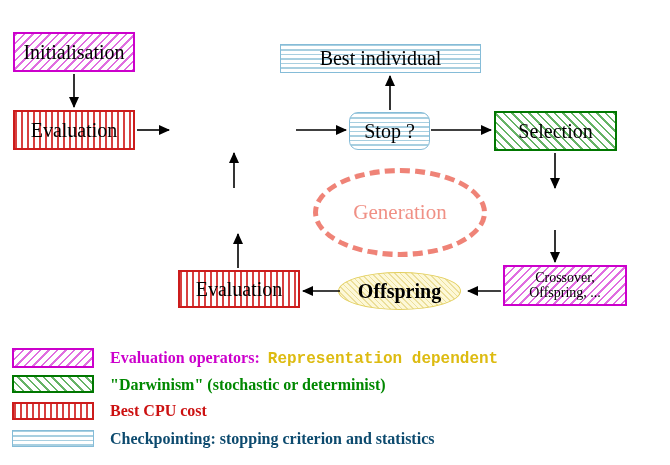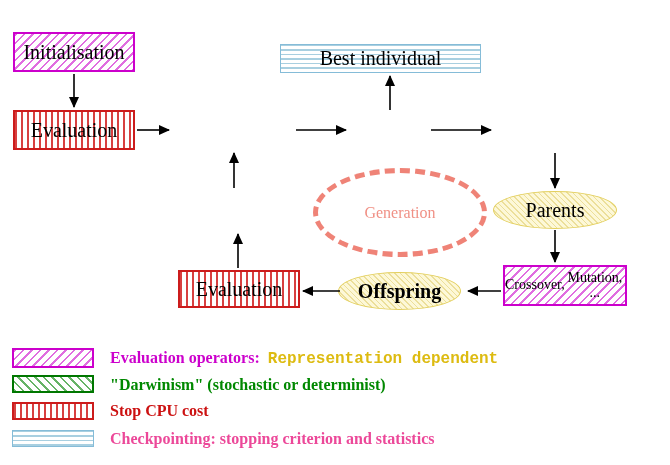--- a/index.html
+++ b/index.html
@@ -35,21 +35,21 @@
   }
   
   .ellipse-yellow{
     border:1.5px solid #e3cf5e;border-radius:50%;
     background-color:#fdf8d8;
     background-image:repeating-linear-gradient(45deg,#ecdf9a 0,#ecdf9a 1.2px,rgba(0,0,0,0) 1.2px,rgba(0,0,0,0) 4px);
   }
   .generation-ellipse{
     position:absolute;border:5px dashed #ef8377;border-radius:50%;
     display:flex;align-items:center;justify-content:center;
-    color:#f09085;font-size:16px;box-sizing:border-box;background:transparent;
+    color:#f09085;font-size:21px;box-sizing:border-box;background:transparent;
   }
   #arrows{position:absolute;left:0;top:0;pointer-events:none;}
   .swatch{position:absolute;box-sizing:border-box;background-color:#fff;}
   .legend-text{
     position:absolute;font-size:16px;font-weight:700;white-space:nowrap;
     font-family:"Liberation Serif","DejaVu Serif",serif;
   }
   .seg2{margin-left:8px;}
 </style>
 </head>
@@ -63,34 +63,37 @@
 
   <div class="node hatch-red" style="left:13px;top:110px;width:122px;height:40px;">
     <span>Evaluation</span>
   </div>
 
 
   <div class="node hatch-cyan" style="left:280px;top:44px;width:201px;height:29px;">
     <span>Best individual</span>
   </div>
 
+  <div class="node hatch-cyan" style="left:349px;top:112px;width:81px;height:38px;border-radius:9px;">
+    <span>Stop ?</span>
+  </div>
 
+  <div class="node hatch-green" style="left:494px;top:111px;width:123px;height:40px;">
+    <span>Selection</span>
+  </div>
 
 
   <div class="generation-ellipse" style="left:313px;top:168px;width:174px;height:89px;">
     <span>Generation</span>
   </div>
 
-  <div class="node ellipse-yellow" style="left:493px;top:191px;width:124px;height:38px;">
-    <span>Parents</span>
-  </div>
 
-  <div class="node hatch-magenta" style="left:503px;top:265px;width:124px;height:41px;font-size:14px;flex-direction:row;">
+  <div class="node hatch-magenta" style="left:503px;top:265px;width:124px;height:41px;font-size:14px;flex-direction:column;">
     <span>Crossover,</span>
-    <span>Mutation, ...</span>
+    <span>Offspring, ...</span>
   </div>
 
   <div class="node ellipse-yellow" style="left:338px;top:272px;width:123px;height:38px;font-weight:bold;">
     <span>Offspring</span>
   </div>
 
   <div class="node hatch-red" style="left:178px;top:270px;width:122px;height:38px;">
     <span>Evaluation</span>
   </div>
 
@@ -117,18 +120,18 @@
 
   <div class="swatch hatch-magenta" style="left:12px;top:348px;width:82px;height:20px;"></div>
   <div class="legend-text" style="left:110px;top:349px;">
     <span style="color:#cc00cc;">Evaluation operators:</span><span class="seg2" style="color:#ddbb11;font-family:Liberation Mono, monospace;">Representation dependent</span>
   </div>
 
   <div class="swatch hatch-green" style="left:12px;top:375px;width:82px;height:18px;"></div>
   <div class="legend-text" style="left:110px;top:376px;color:#008800;">"Darwinism" (stochastic or determinist)</div>
 
   <div class="swatch hatch-red" style="left:12px;top:402px;width:82px;height:18px;"></div>
-  <div class="legend-text" style="left:110px;top:402px;color:#cc1111;">Stop CPU cost</div>
+  <div class="legend-text" style="left:110px;top:402px;color:#cc1111;">Best CPU cost</div>
 
   <div class="swatch hatch-cyan" style="left:12px;top:430px;width:82px;height:17px;"></div>
-  <div class="legend-text" style="left:110px;top:430px;color:#ec4899;">Checkpointing: stopping criterion and statistics</div>
+  <div class="legend-text" style="left:110px;top:430px;color:#0c4a6e;">Checkpointing: stopping criterion and statistics</div>
 
 </div>
 
 </body></html>

